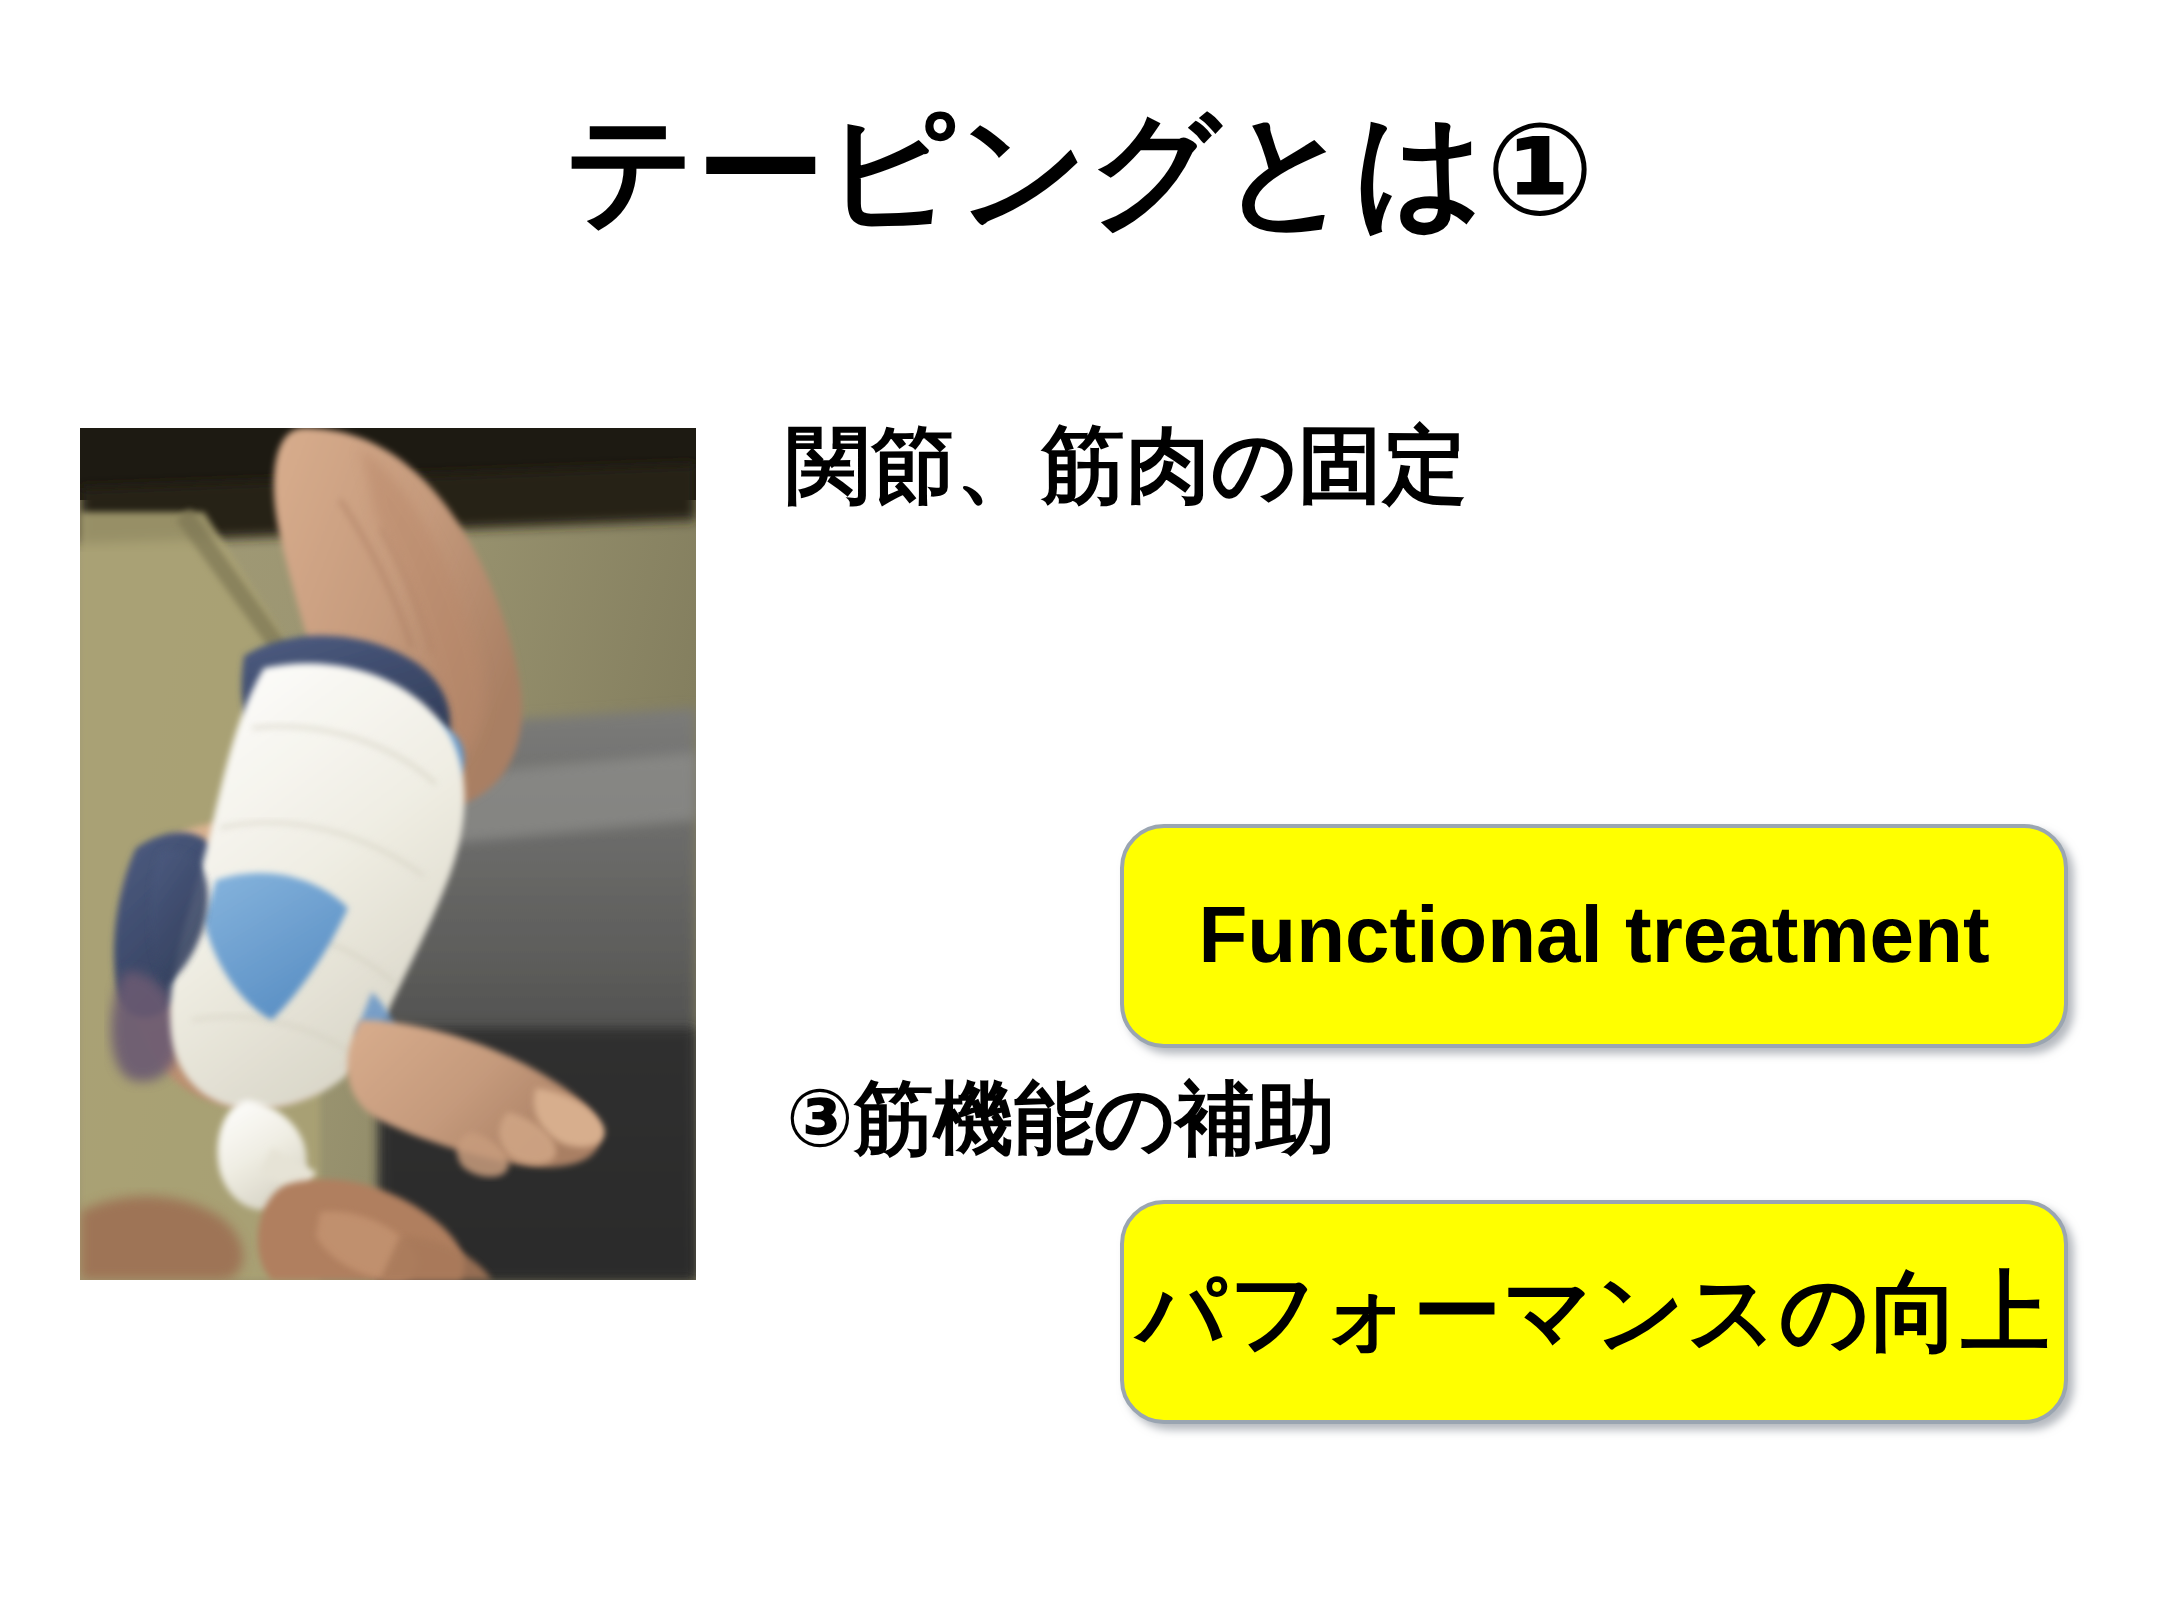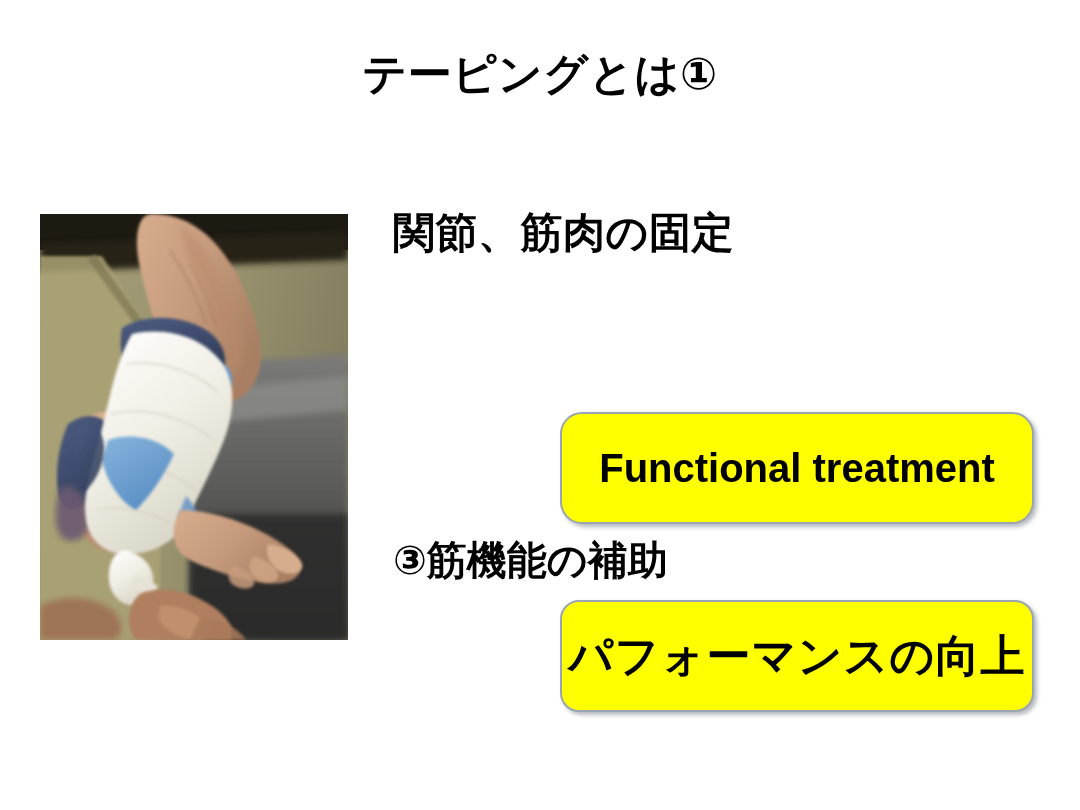--- a/index.html
+++ b/index.html
@@ -16,21 +16,21 @@
     color: #000000;
   }
 
   
   .slide-title {
     position: absolute;
     left: 0;
     top: 50px;
     width: 1080px;
     text-align: center;
-    font-size: 44px;
+    font-size: 64px;
     font-weight: bold;
     letter-spacing: 0.5px;
     line-height: 1.1;
     color: #000000;
     white-space: nowrap;
   }
 
   
   .photo {
     position: absolute;
@@ -82,21 +82,21 @@
     background: #ffff00;
     border: 2px solid #9aa5b1;
     border-radius: 22px;
     box-shadow: 3px 3px 4px rgba(120,128,138,0.55);
     display: flex;
     align-items: center;
     justify-content: center;
     box-sizing: border-box;
   }
   .callout-1 { left: 560px; top: 412px; width: 474px; height: 112px; }
-  .callout-2 { left: 560px; top: 600px; width: 474px; height: 112px; border-radius: 19px; }
+  .callout-2 { left: 560px; top: 600px; width: 474px; height: 112px; }
   .callout-label {
     font-size: 40px;
     font-weight: bold;
     color: #000000;
     letter-spacing: 0px;
     white-space: nowrap;
   }
   .callout-label.jp { font-size: 44px; letter-spacing: 1px; }
 </style>
 </head>

